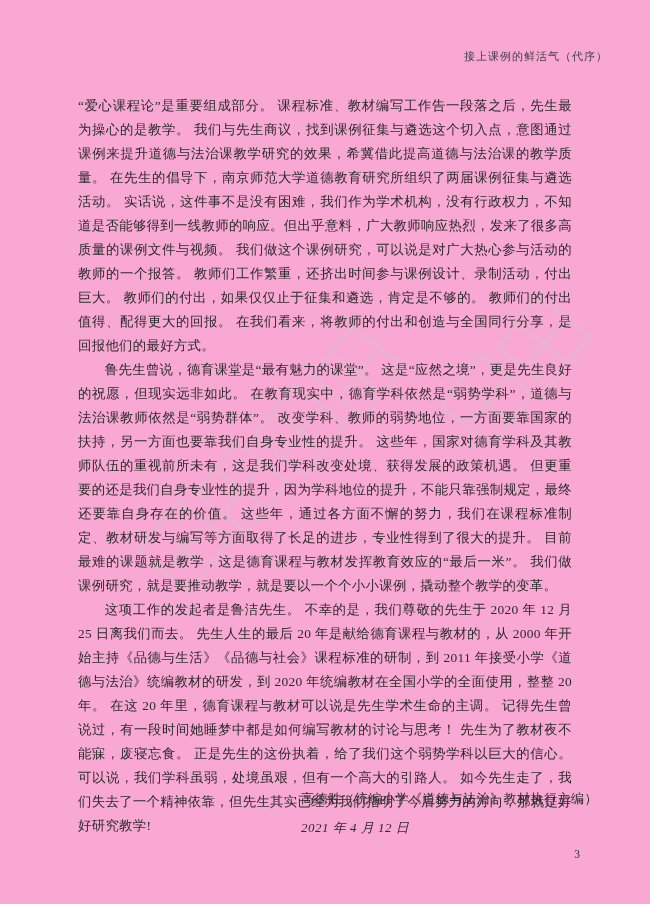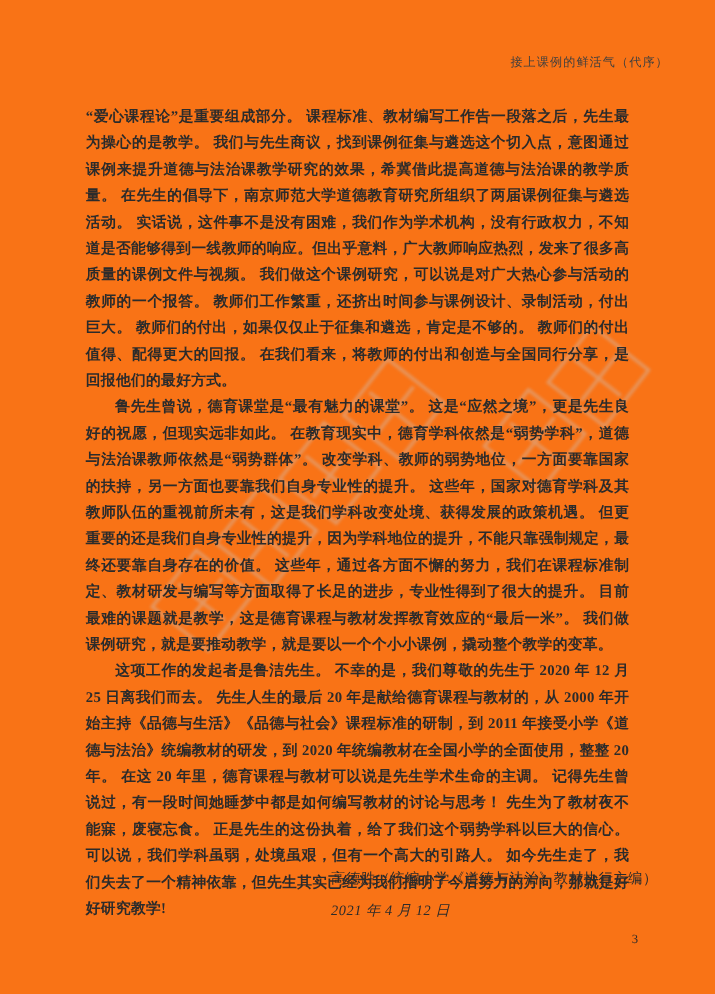--- a/index.html
+++ b/index.html
@@ -5,21 +5,21 @@
   html, body {
     margin: 0;
     padding: 0;
     background: #ffffff;
   }
   .page {
     position: relative;
     width: 650px;
     height: 904px;
     margin: 0 auto;
-    background: #f97316;
+    background: #f9a8d4;
     overflow: hidden;
     font-family: "Liberation Serif", serif;
   }
   .running-header {
     position: absolute;
     top: 49px;
     right: 42px;
     font-size: 11px;
     letter-spacing: 1px;
     color: #3f3f3f;
@@ -31,21 +31,20 @@
     width: 494px;
     font-size: 13.4px;
     line-height: 24px;
     letter-spacing: 0.3px;
     color: #2b2b2b;
     text-align: justify;
   }
   .body-text p {
     margin: 0;
     text-indent: 2em;
-    font-weight: bold;
   }
   .body-text p.no-indent {
     text-indent: 0;
   }
   .signature-block {
     position: absolute;
     right: 52px;
     top: 790px;
     text-align: left;
     font-size: 13px;

